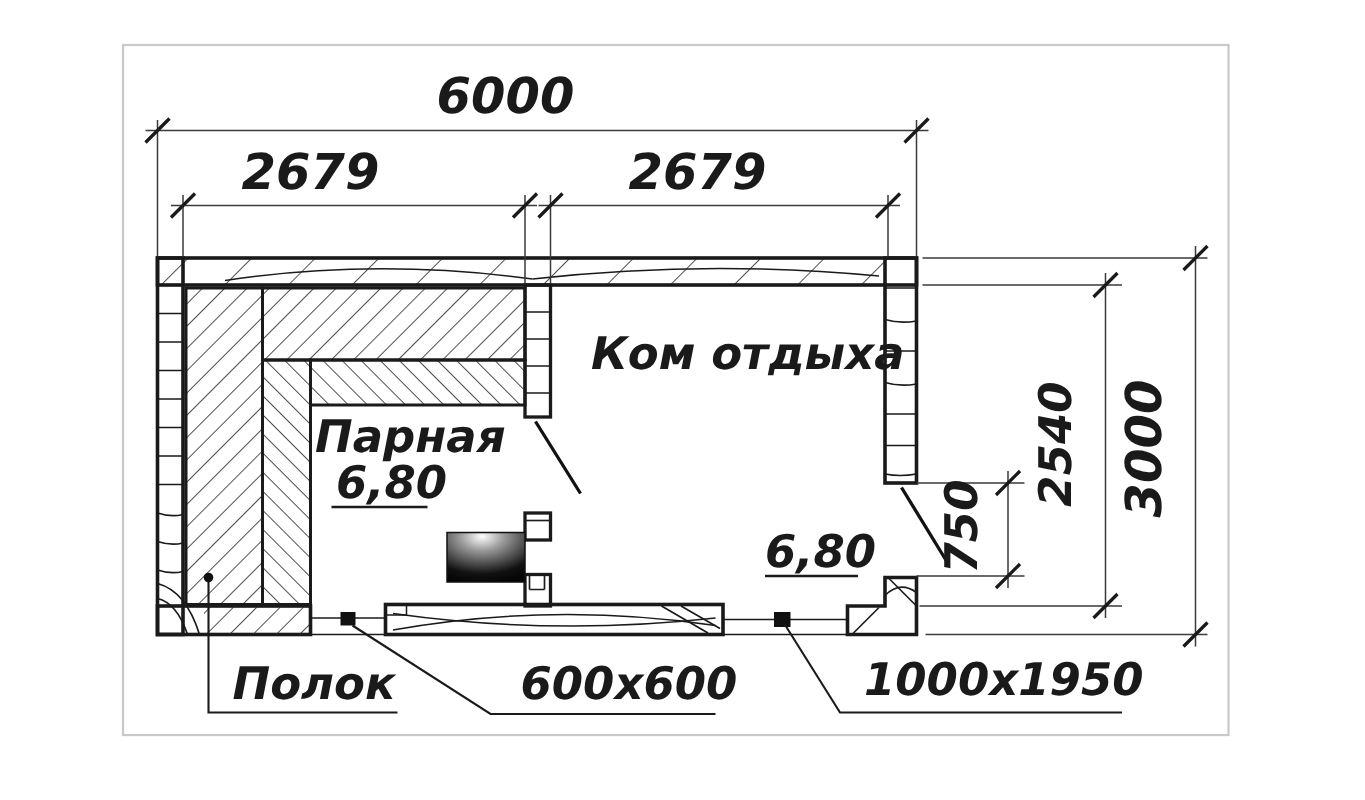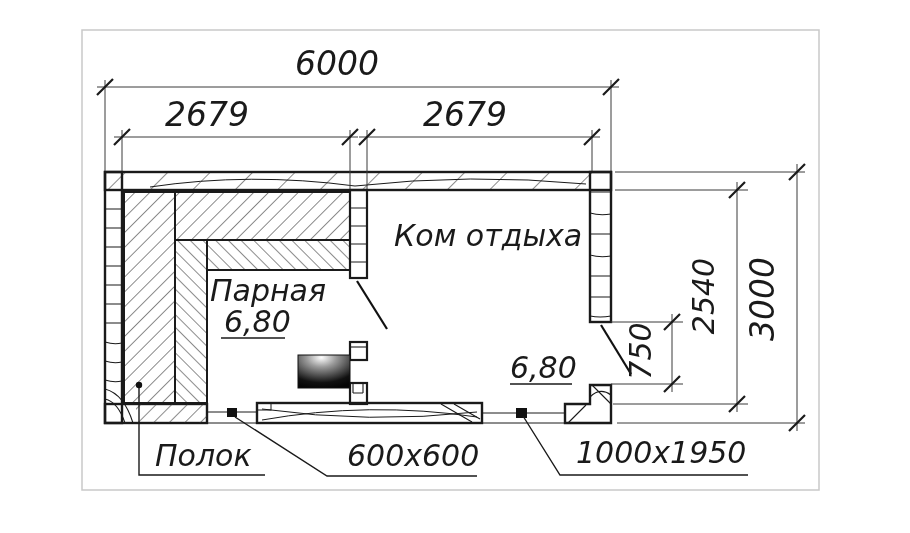--- a/index.html
+++ b/index.html
@@ -1,17 +1,17 @@
 <!DOCTYPE html>
 <html><head>
 <meta charset="utf-8">
 <style>
   html,body{margin:0;padding:0;background:#fff;}
   .stage{position:relative;width:910px;height:533px;background:#ffffff;overflow:hidden;
-         font-family:"DejaVu Sans",sans-serif;}
+         font-family:"DejaVu Sans",sans-serif;font-weight:bold;}
   svg{display:block;}
   text{fill:#1a1a1a;font-family:"DejaVu Sans",sans-serif;font-style:italic;}
   .dimtxt{font-size:33px;}
   .dimtxt-sm{font-size:30px;}
   .roomtxt{font-size:30px;}
   .callout{font-size:30px;}
 </style>
 </head>
 <body>
 

